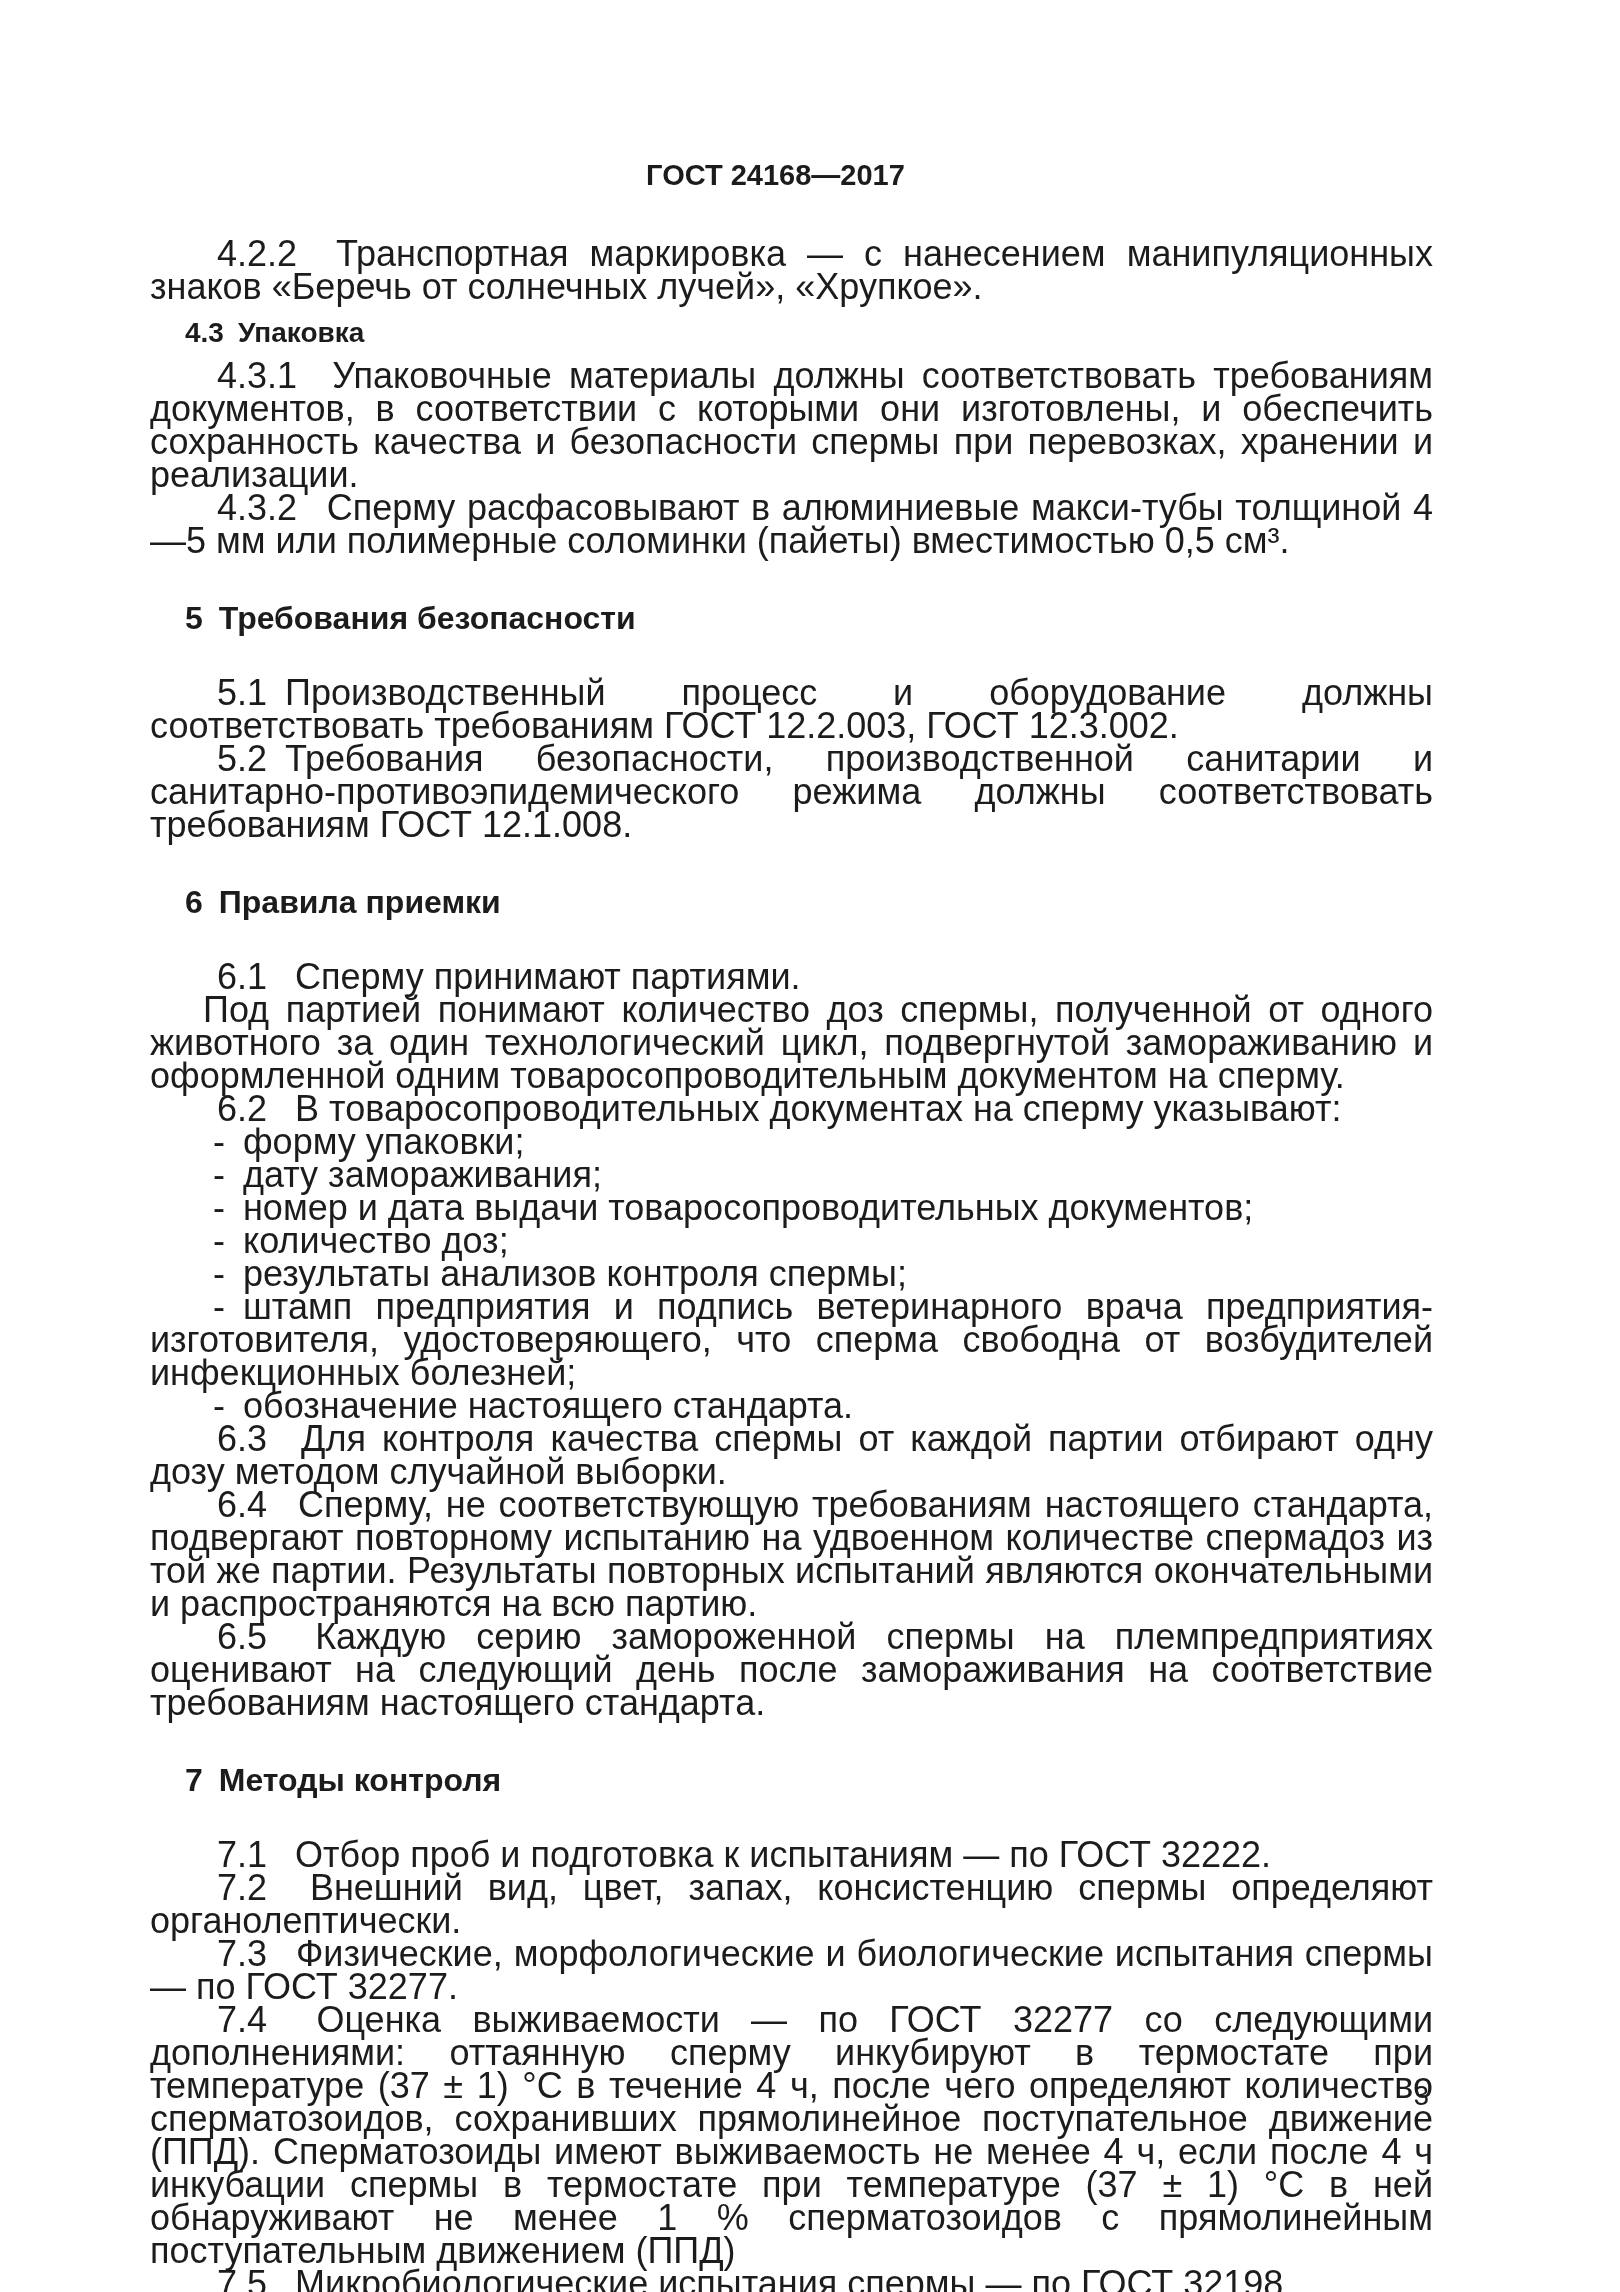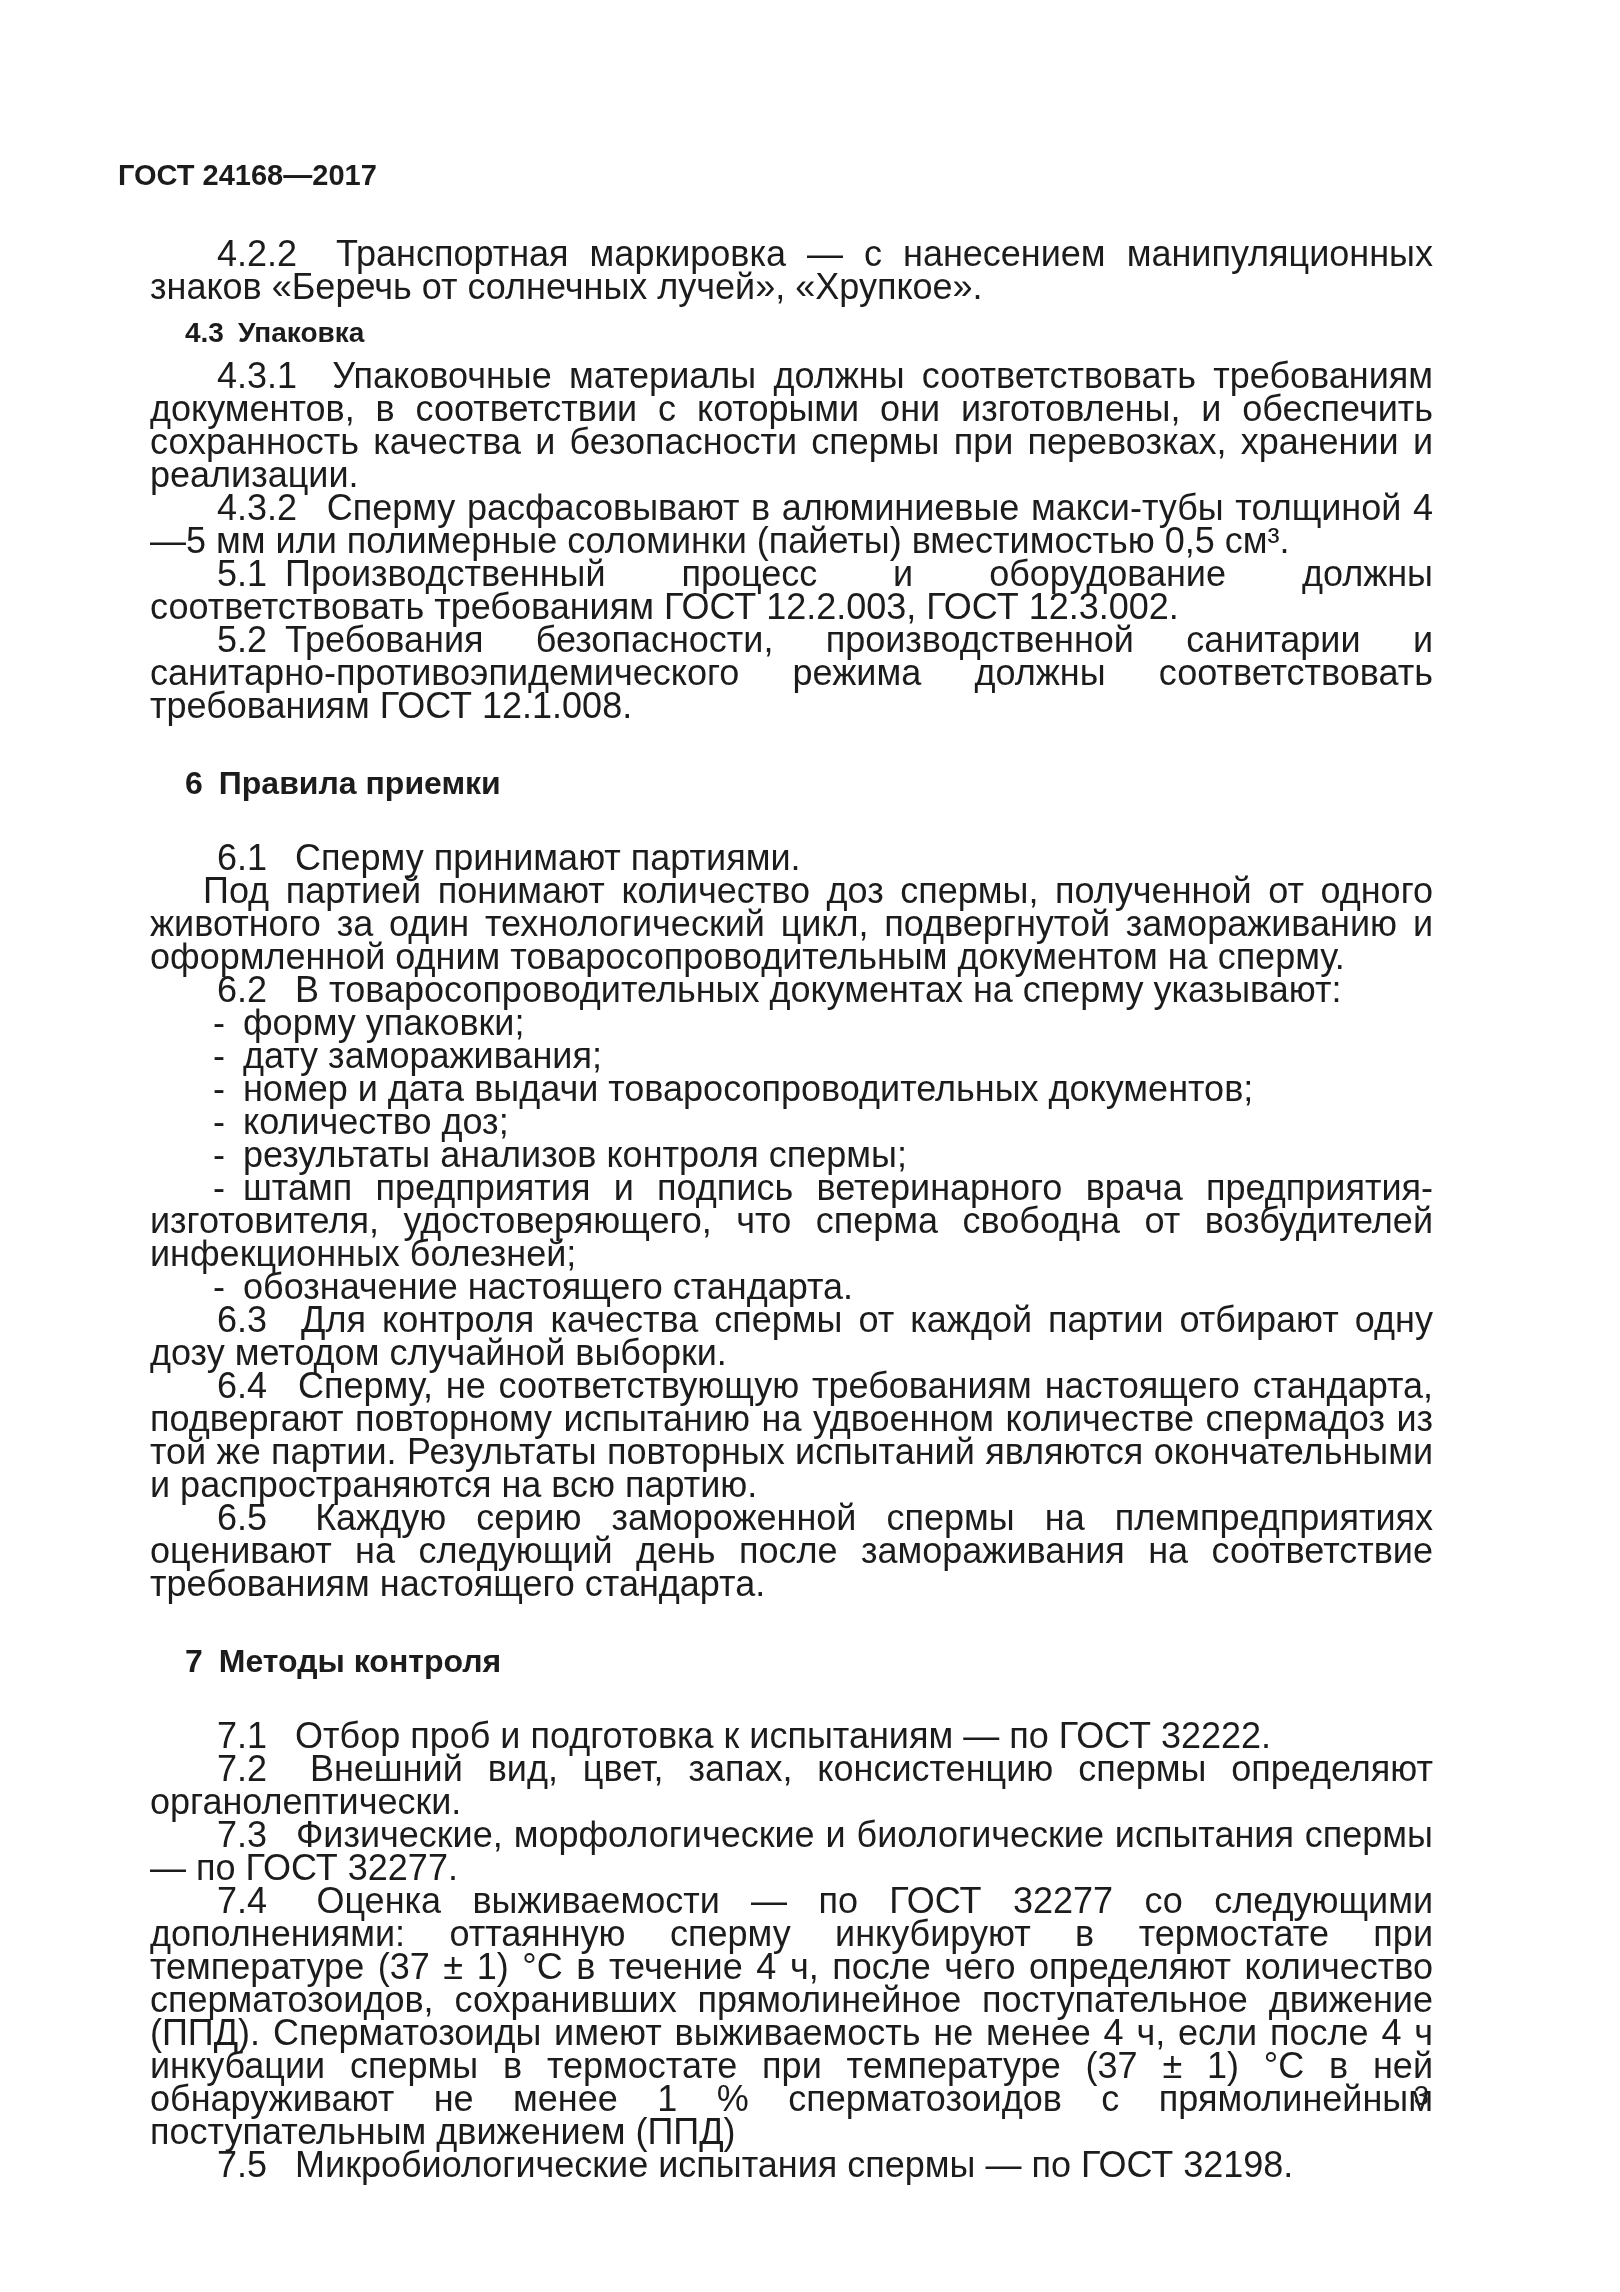--- a/index.html
+++ b/index.html
@@ -14,21 +14,21 @@
     font-family: "Liberation Sans", "DejaVu Sans", sans-serif;
     overflow: hidden;
   }
   .content {
     position: absolute;
     left: 118px;
     top: 159px;
     width: 1315px;
   }
   .doc-header {
-    text-align: left;
+    text-align: center;
     font-weight: bold;
     font-size: 29px;
     line-height: 33px;
     margin-bottom: 45px;
   }
   .para {
     font-size: 36px;
     line-height: 33px;
     text-align: justify;
     text-indent: 53px;
@@ -67,20 +67,21 @@
 
     <div class="doc-header">ГОСТ 24168—2017</div>
 
     <p class="para para-num">4.2.2  Транспортная маркировка — с нанесением манипуляционных знаков «Беречь от солнечных лучей», «Хрупкое».</p>
 
     <h3 class="sub">4.3 Упаковка</h3>
 
     <p class="para para-num">4.3.1  Упаковочные материалы должны соответствовать требованиям документов, в соответствии с которыми они изготовлены, и обеспечить сохранность качества и безопасности спермы при перевоз­ках, хранении и реализации.</p>
     <p class="para para-num">4.3.2  Сперму расфасовывают в алюминиевые макси-тубы толщиной 4—5&nbsp;мм или полимерные соломинки (пайеты) вместимостью 0,5&nbsp;см³.</p>
 
+    <h2 class="section">5 Требования безопасности</h2>
 
     <p class="para para-num">5.1 Производственный процесс и оборудование должны соответствовать требованиям ГОСТ&nbsp;12.2.003, ГОСТ&nbsp;12.3.002.</p>
     <p class="para para-num">5.2 Требования безопасности, производственной санитарии и санитарно-противоэпидемичес­кого режима должны соответствовать требованиям ГОСТ&nbsp;12.1.008.</p>
 
     <h2 class="section">6 Правила приемки</h2>
 
     <p class="para para-num">6.1  Сперму принимают партиями.</p>
     <p class="para">Под партией понимают количество доз спермы, полученной от одного животного за один техно­логический цикл, подвергнутой замораживанию и оформленной одним товаросопроводительным документом на сперму.</p>
     <p class="para para-num">6.2  В товаросопроводительных документах на сперму указывают:</p>
 

